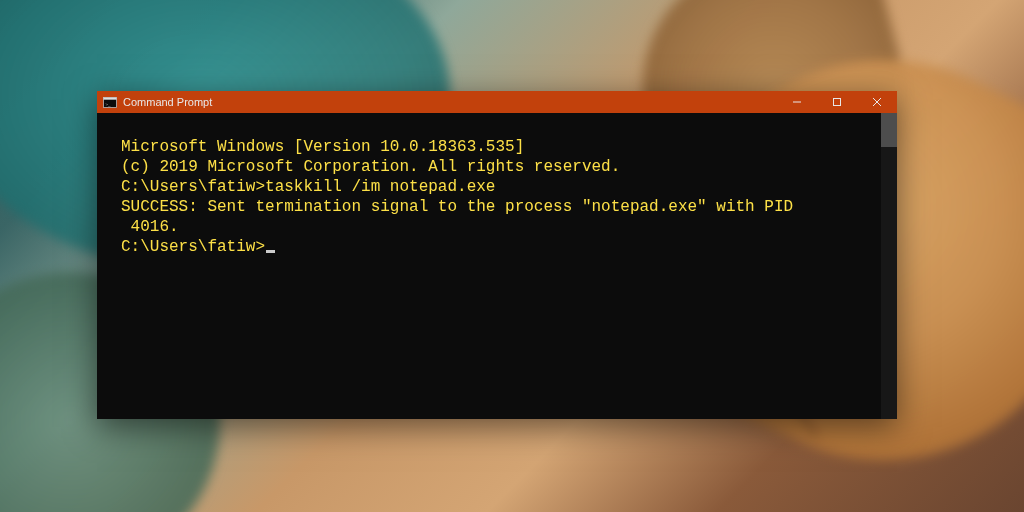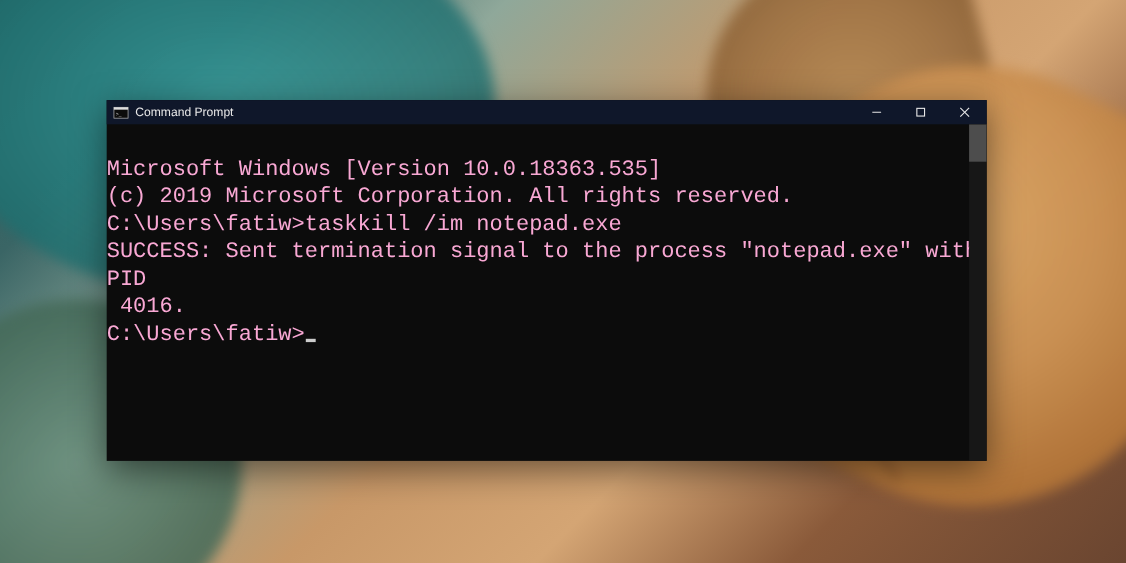--- a/index.html
+++ b/index.html
@@ -31,21 +31,21 @@
       width: 800px;
       height: 328px;
       background: #0c0c0c;
       box-shadow: 0 8px 30px rgba(0,0,0,0.5);
       z-index: 10;
       display: flex;
       flex-direction: column;
     }
     .titlebar {
       height: 22px;
-      background: #0f172a;
+      background: #c2410c;
       display: flex;
       align-items: center;
       color: #e8e8e8;
       font-size: 11px;
       user-select: none;
     }
     .title-icon {
       width: 14px;
       height: 11px;
       margin-left: 6px;
@@ -65,24 +65,24 @@
       align-items: center;
       justify-content: center;
       color: #e8e8e8;
       font-size: 11px;
       cursor: pointer;
     }
     .win-btn svg { width:10px; height:10px; stroke:#e8e8e8; stroke-width:1; fill:none; }
     .terminal-body {
       flex: 1;
       position: relative;
-      padding: 4px 0;
-      color: #f9a8d4;
+      padding: 4px 24px;
+      color: #fde047;
       font-family: Consolas, "Courier New", monospace;
-      font-size: 20px;
+      font-size: 16px;
       line-height: 1.25;
       white-space: pre-wrap;
       overflow: hidden;
     }
     .scrollbar-track {
       position: absolute;
       right: 0;
       top: 0;
       bottom: 0;
       width: 16px;

